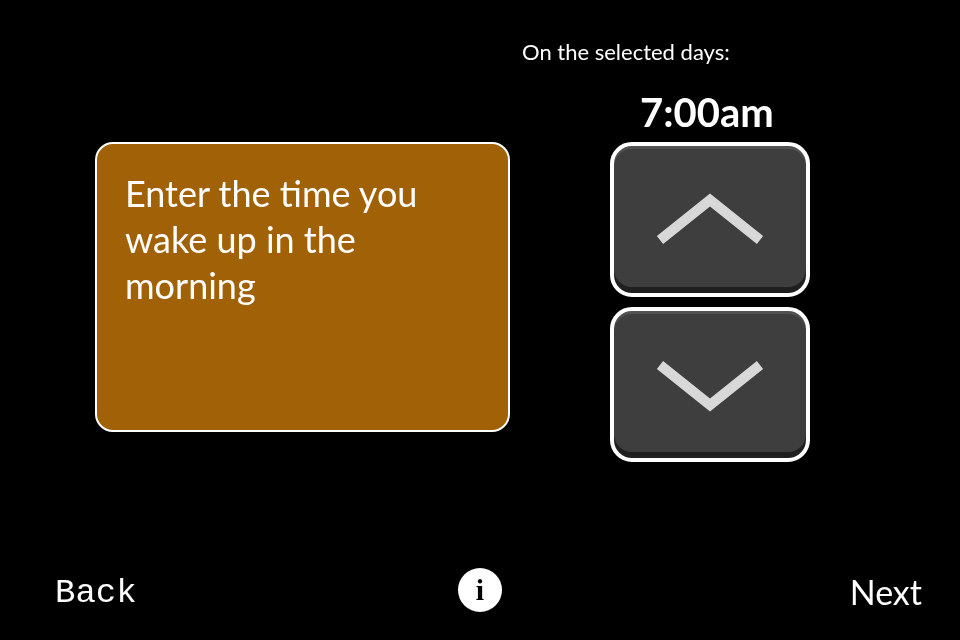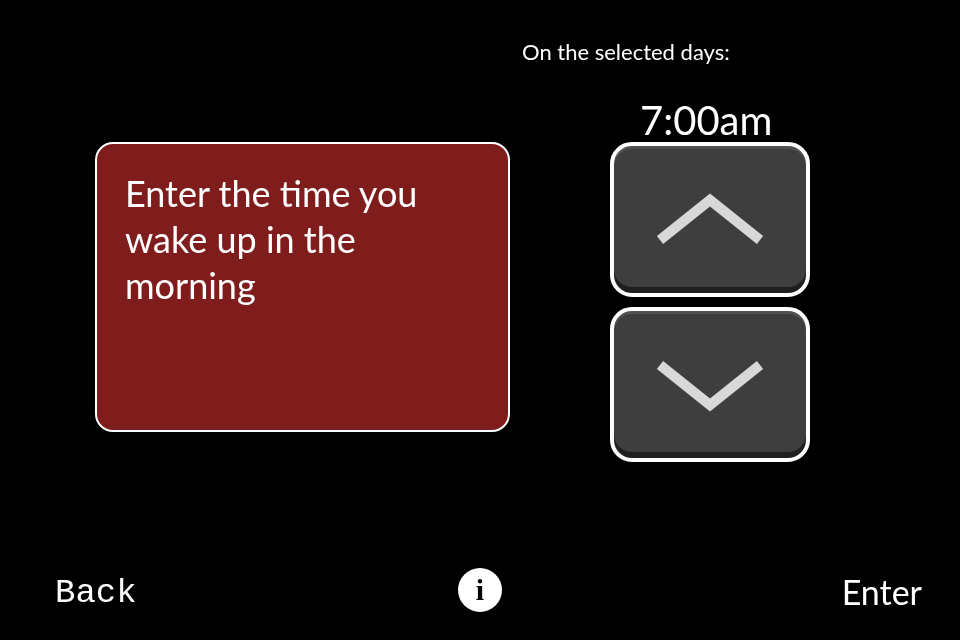--- a/index.html
+++ b/index.html
@@ -22,30 +22,29 @@
       left: 490px;
       font-size: 22px;
       font-weight: 400;
       margin-left: 32px;
     }
     .time-display {
       position: absolute;
       top: 88px;
       left: 640px;
       font-size: 40px;
-      font-weight: 400;
-      margin-top: 8px;
+      font-weight: 700;
     }
     .instruction-box {
       position: absolute;
       top: 142px;
       left: 95px;
       width: 415px;
       height: 290px;
-      background: #7f1d1d;
+      background: #a16207;
       border: 2px solid #fff;
       border-radius: 18px;
       padding: 26px 28px;
     }
     .instruction-text {
       font-size: 36px;
       line-height: 1.28;
       font-weight: 400;
     }
     .stepper-container {
@@ -132,13 +131,13 @@
     </svg>
   </div>
 </div>
 
 <div class="back-btn">Back</div>
 
 <div class="info-btn">
   <span>i</span>
 </div>
 
-<div class="next-btn">Enter</div>
+<div class="next-btn">Next</div>
 
 </body></html>

